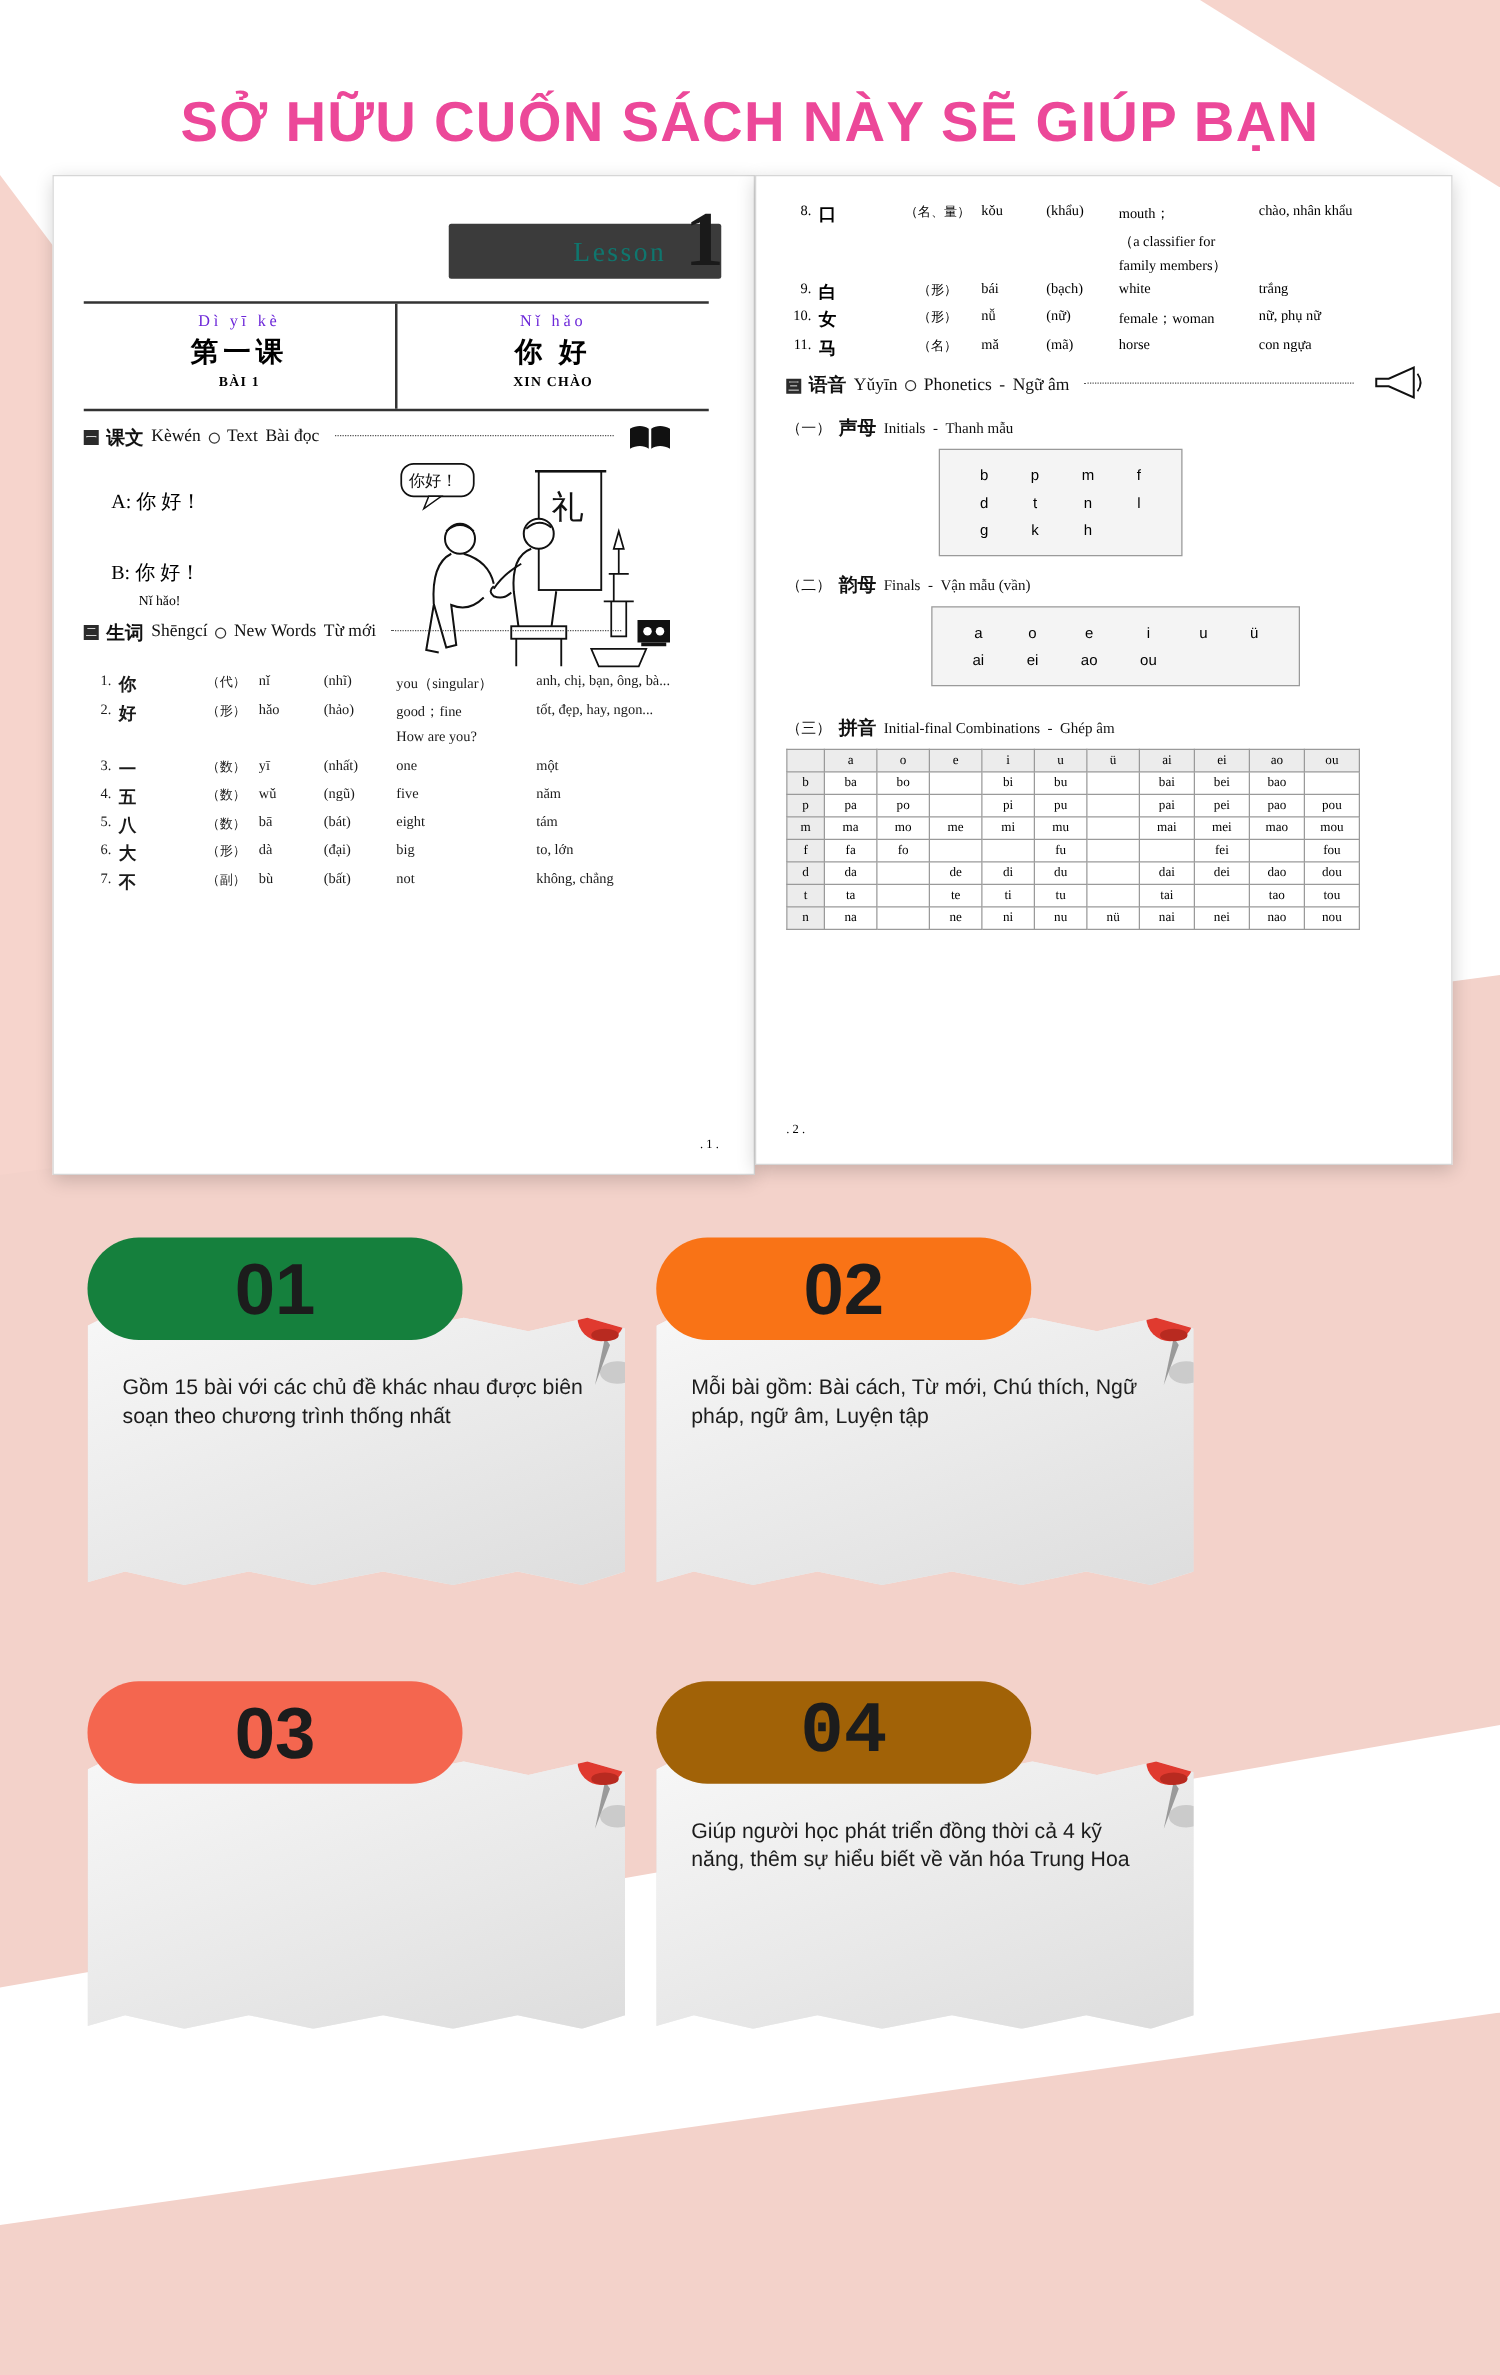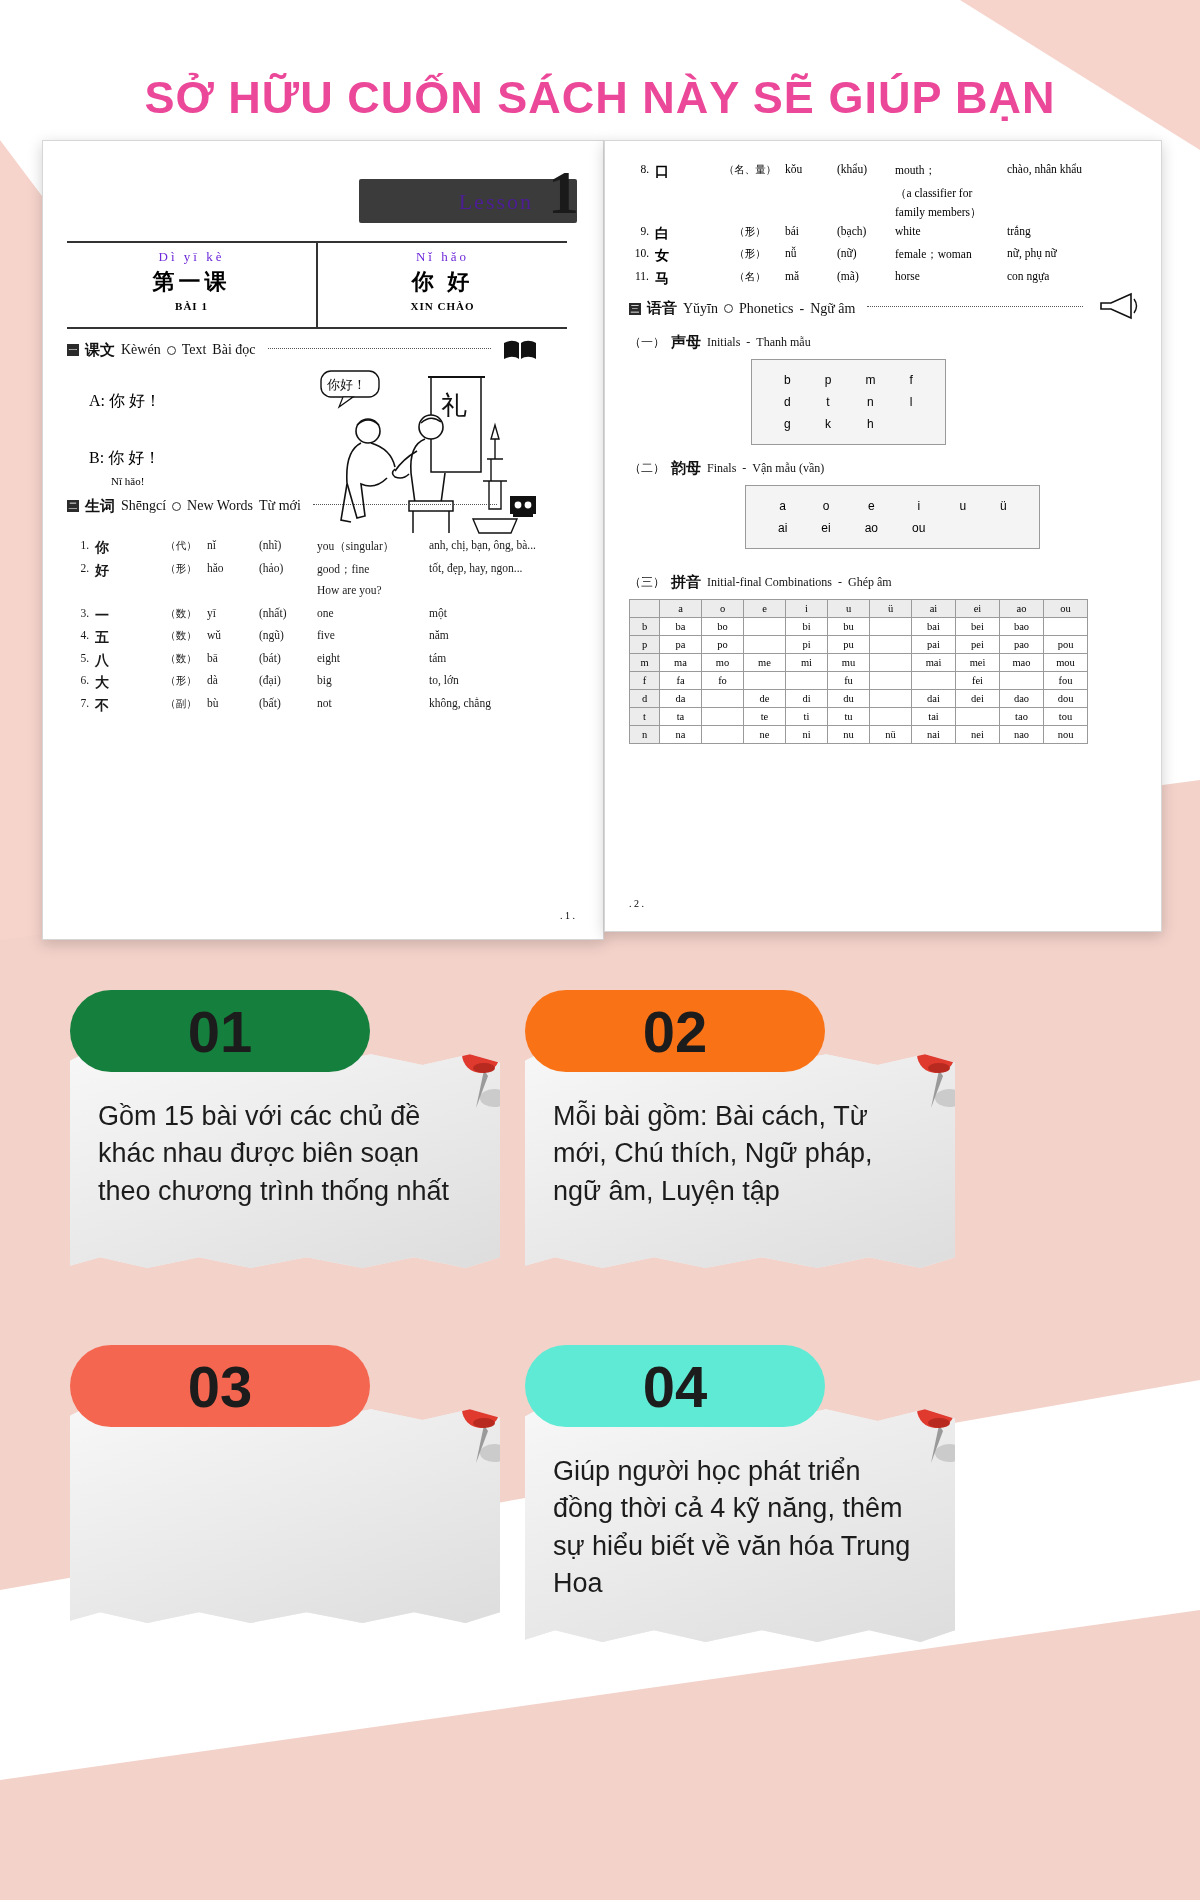--- a/index.html
+++ b/index.html
@@ -58,21 +58,21 @@
   .page-left{ left:0; width:562px; height:800px; }
   .page-right{ left:562px; width:558px; height:792px; }
   .page-inner{ position:absolute; inset:0; padding:26px 30px; }
 
   
   .lesson-bar{
     position:absolute; right:26px; top:38px; width:218px; height:44px;
     background:#3b3b3b; border-radius:2px;
   }
   .lesson-word{
-    position:absolute; right:70px; top:48px; color:#4c1d95;
+    position:absolute; right:70px; top:48px; color:#0f766e;
     font-size:22px; letter-spacing:2px; font-family:"Liberation Serif", serif;
   }
   .lesson-num{
     position:absolute; right:24px; top:16px; font-size:62px; font-weight:bold;
     color:#1a1a1a; font-family:"Liberation Serif", serif;
   }
   .title-box{
     position:absolute; left:24px; top:100px; width:500px; height:88px;
     border-top:2px solid #333; border-bottom:2px solid #333;
     display:flex;
@@ -137,21 +137,21 @@
     position:relative; margin-top:-20px; background:#efefef;
     padding:46px 28px 40px 28px; min-height:216px;
     box-shadow:0 3px 8px rgba(0,0,0,.12);
     clip-path:polygon(0% 4%, 4% 0%, 12% 5%, 22% 1%, 33% 6%, 45% 1%, 57% 6%,
                       70% 1%, 82% 6%, 93% 1%, 100% 5%,
                       100% 95%, 92% 100%, 80% 95%, 68% 100%, 55% 95%,
                       42% 100%, 30% 95%, 18% 100%, 7% 95%, 0% 99%);
     background-image:linear-gradient(160deg,#f7f7f7 0%, #e9e9e9 55%, #dddddd 100%);
   }
   .paper p{
-    margin:0; font-size:27px; line-height:1.38; color:#1c1c1c;
+    margin:0; font-size:17px; line-height:1.38; color:#1c1c1c;
     font-family:"Liberation Sans", sans-serif;
   }
   .pin{
     position:absolute; right:-18px; top:-26px; width:64px; height:92px; z-index:6;
   }
 </style>
 </head>
 <body>
 
 <div class="bg-corner-tr"></div>
@@ -632,21 +632,21 @@
       <ellipse cx="40" cy="72" rx="14" ry="9" fill="#bdbdbd" opacity=".7"></ellipse>
       <path d="M30 44 L22 82 L34 50 Z" fill="#9a9a9a"></path>
       <circle cx="27" cy="28" r="19" fill="#e03a2f"></circle>
       <circle cx="21" cy="22" r="6" fill="#f58a80"></circle>
       <ellipse cx="30" cy="42" rx="11" ry="5" fill="#b82a20"></ellipse>
     </svg>
   </div>
 </div>
 
 <div class="card" style="left:525px; top:1345px;">
-  <div class="badge" style="background:#5eead4;">04</div>
+  <div class="badge" style="background:#a16207;font-family:Liberation Mono, monospace;">04</div>
   <div class="paper">
     <svg class="pin" viewBox="0 0 64 92">
       <ellipse cx="40" cy="72" rx="14" ry="9" fill="#bdbdbd" opacity=".7"></ellipse>
       <path d="M30 44 L22 82 L34 50 Z" fill="#9a9a9a"></path>
       <circle cx="27" cy="28" r="19" fill="#e03a2f"></circle>
       <circle cx="21" cy="22" r="6" fill="#f58a80"></circle>
       <ellipse cx="30" cy="42" rx="11" ry="5" fill="#b82a20"></ellipse>
     </svg>
     <p>Giúp người học phát triển đồng thời cả 4 kỹ năng, thêm sự hiểu biết về văn hóa Trung Hoa</p>
   </div>

